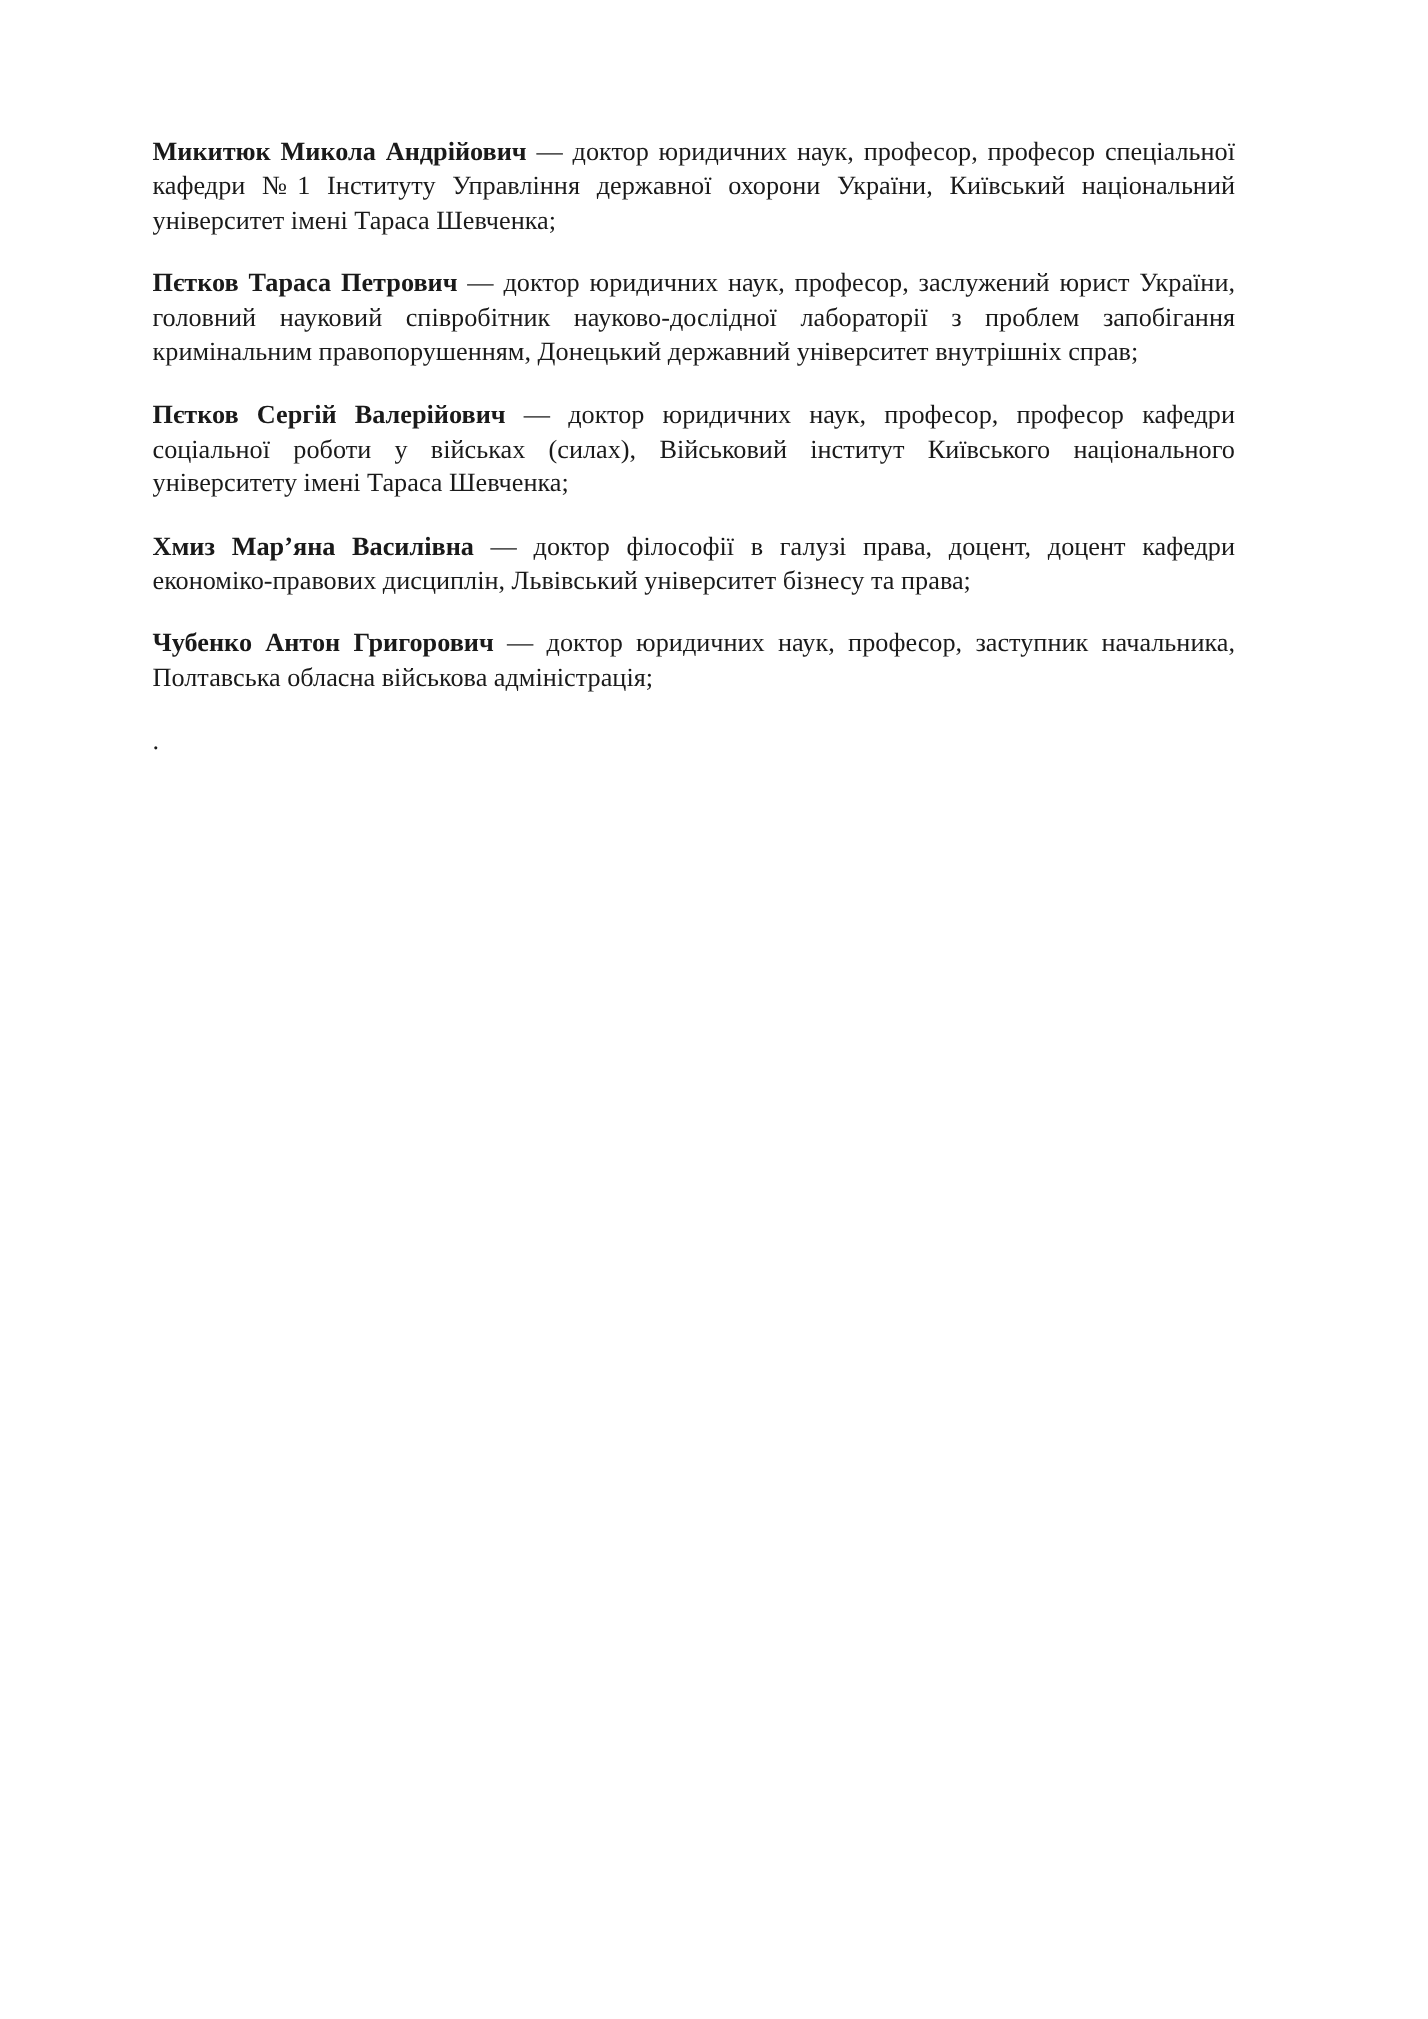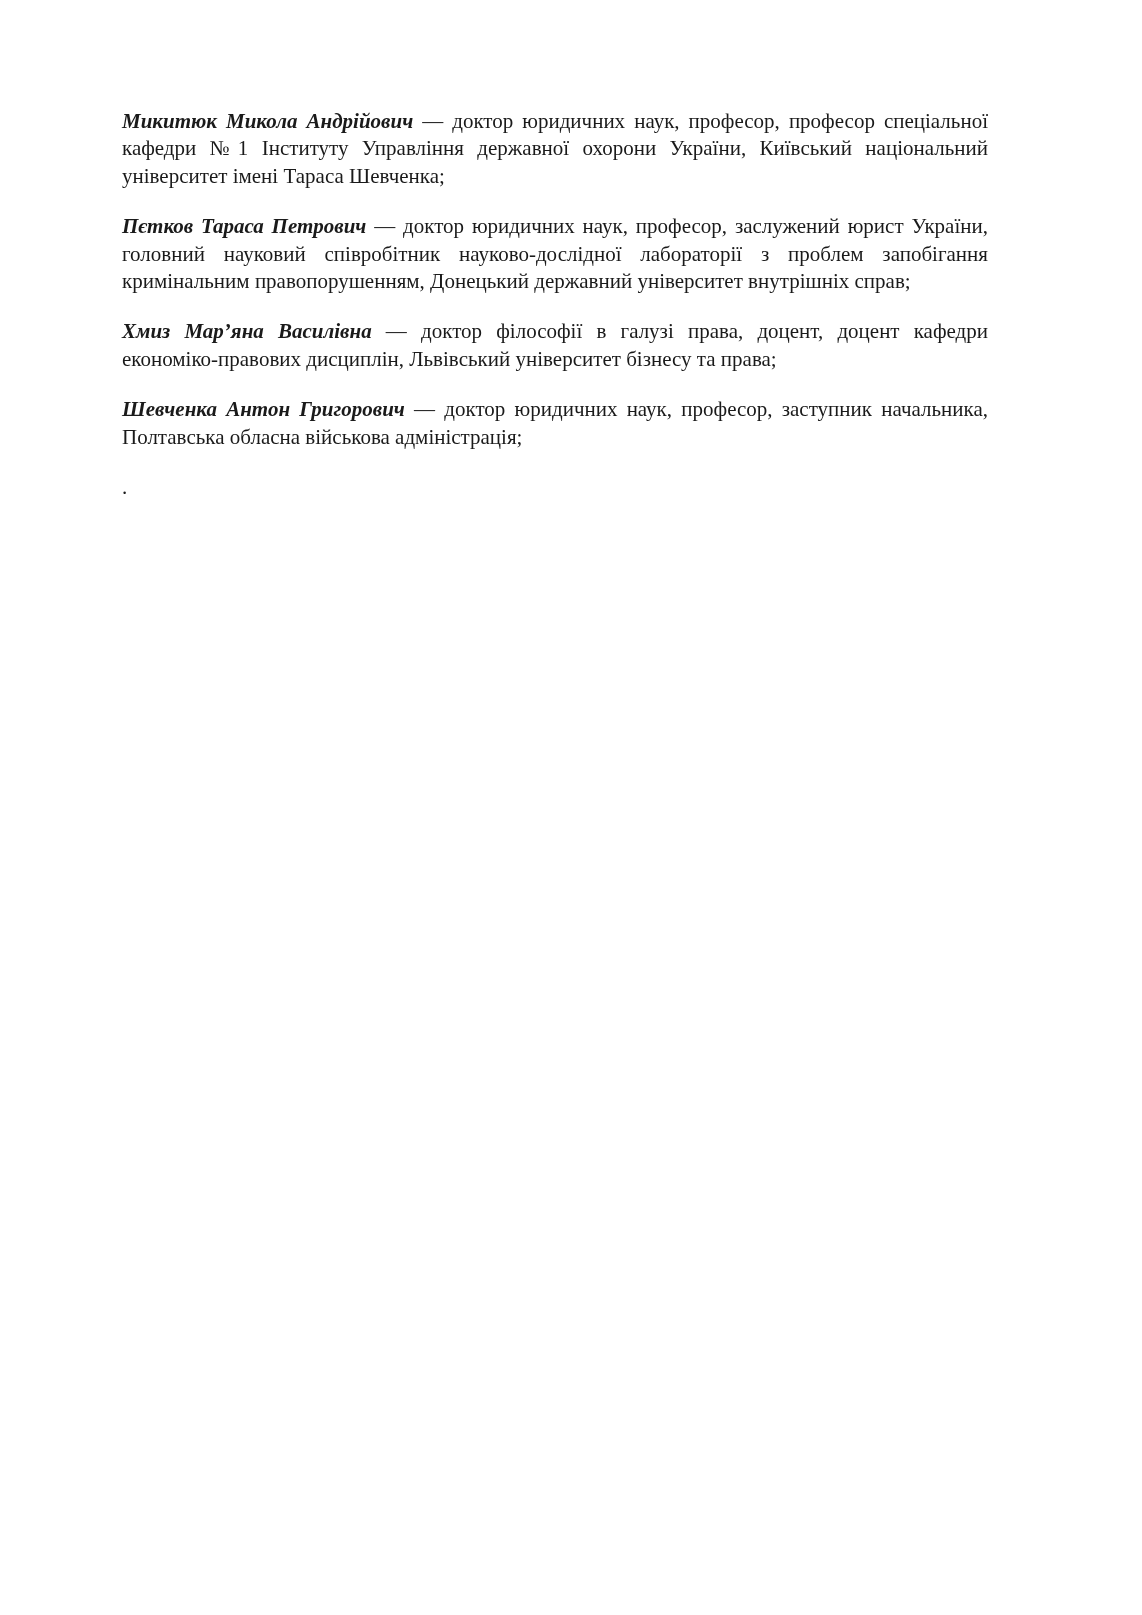--- a/index.html
+++ b/index.html
@@ -24,35 +24,35 @@
     }
     .entry {
       margin: 0 0 23px 0;
       font-size: 21px;
       line-height: 27.4px;
       text-align: justify;
       text-justify: inter-word;
     }
     .person-name {
       font-weight: bold;
-      font-style: italic;
     }
     .trailing-mark {
       margin: 4px 0 0 0;
       font-size: 21px;
       line-height: 27.4px;
       text-align: left;
     }
   </style>
 </head>
 <body>
 
 <main class="page">
   <div class="content">
     <section id="entries">
         <p class="entry"><span class="person-name">Микитюк Микола Андрійович</span><span> — </span><span>доктор юридичних наук, професор, професор спеціальної кафедри №1 Інституту Управління державної охорони України, Київський національний університет імені Тараса Шевченка;</span></p>
         <p class="entry"><span class="person-name">Пєтков Тараса Петрович</span><span> — </span><span>доктор юридичних наук, професор, заслужений юрист України, головний науковий співробітник науково-дослідної лабораторії з проблем запобігання кримінальним правопорушенням, Донецький державний університет внутрішніх справ;</span></p>
+        <p class="entry"><span class="person-name">Пєтков Сергій Валерійович</span><span> — </span><span>доктор юридичних наук, професор, професор кафедри соціальної роботи у військах (силах), Військовий інститут Київського національного університету імені Тараса Шевченка;</span></p>
         <p class="entry"><span class="person-name">Хмиз Мар’яна Василівна</span><span> — </span><span>доктор філософії в галузі права, доцент, доцент кафедри економіко-правових дисциплін, Львівський університет бізнесу та права;</span></p>
-        <p class="entry"><span class="person-name">Шевченка Антон Григорович</span><span> — </span><span>доктор юридичних наук, професор, заступник начальника, Полтавська обласна військова адміністрація;</span></p>
+        <p class="entry"><span class="person-name">Чубенко Антон Григорович</span><span> — </span><span>доктор юридичних наук, професор, заступник начальника, Полтавська обласна військова адміністрація;</span></p>
       </section>
     <p class="trailing-mark">.</p>
   </div>
 </main>
 
 </body></html>

